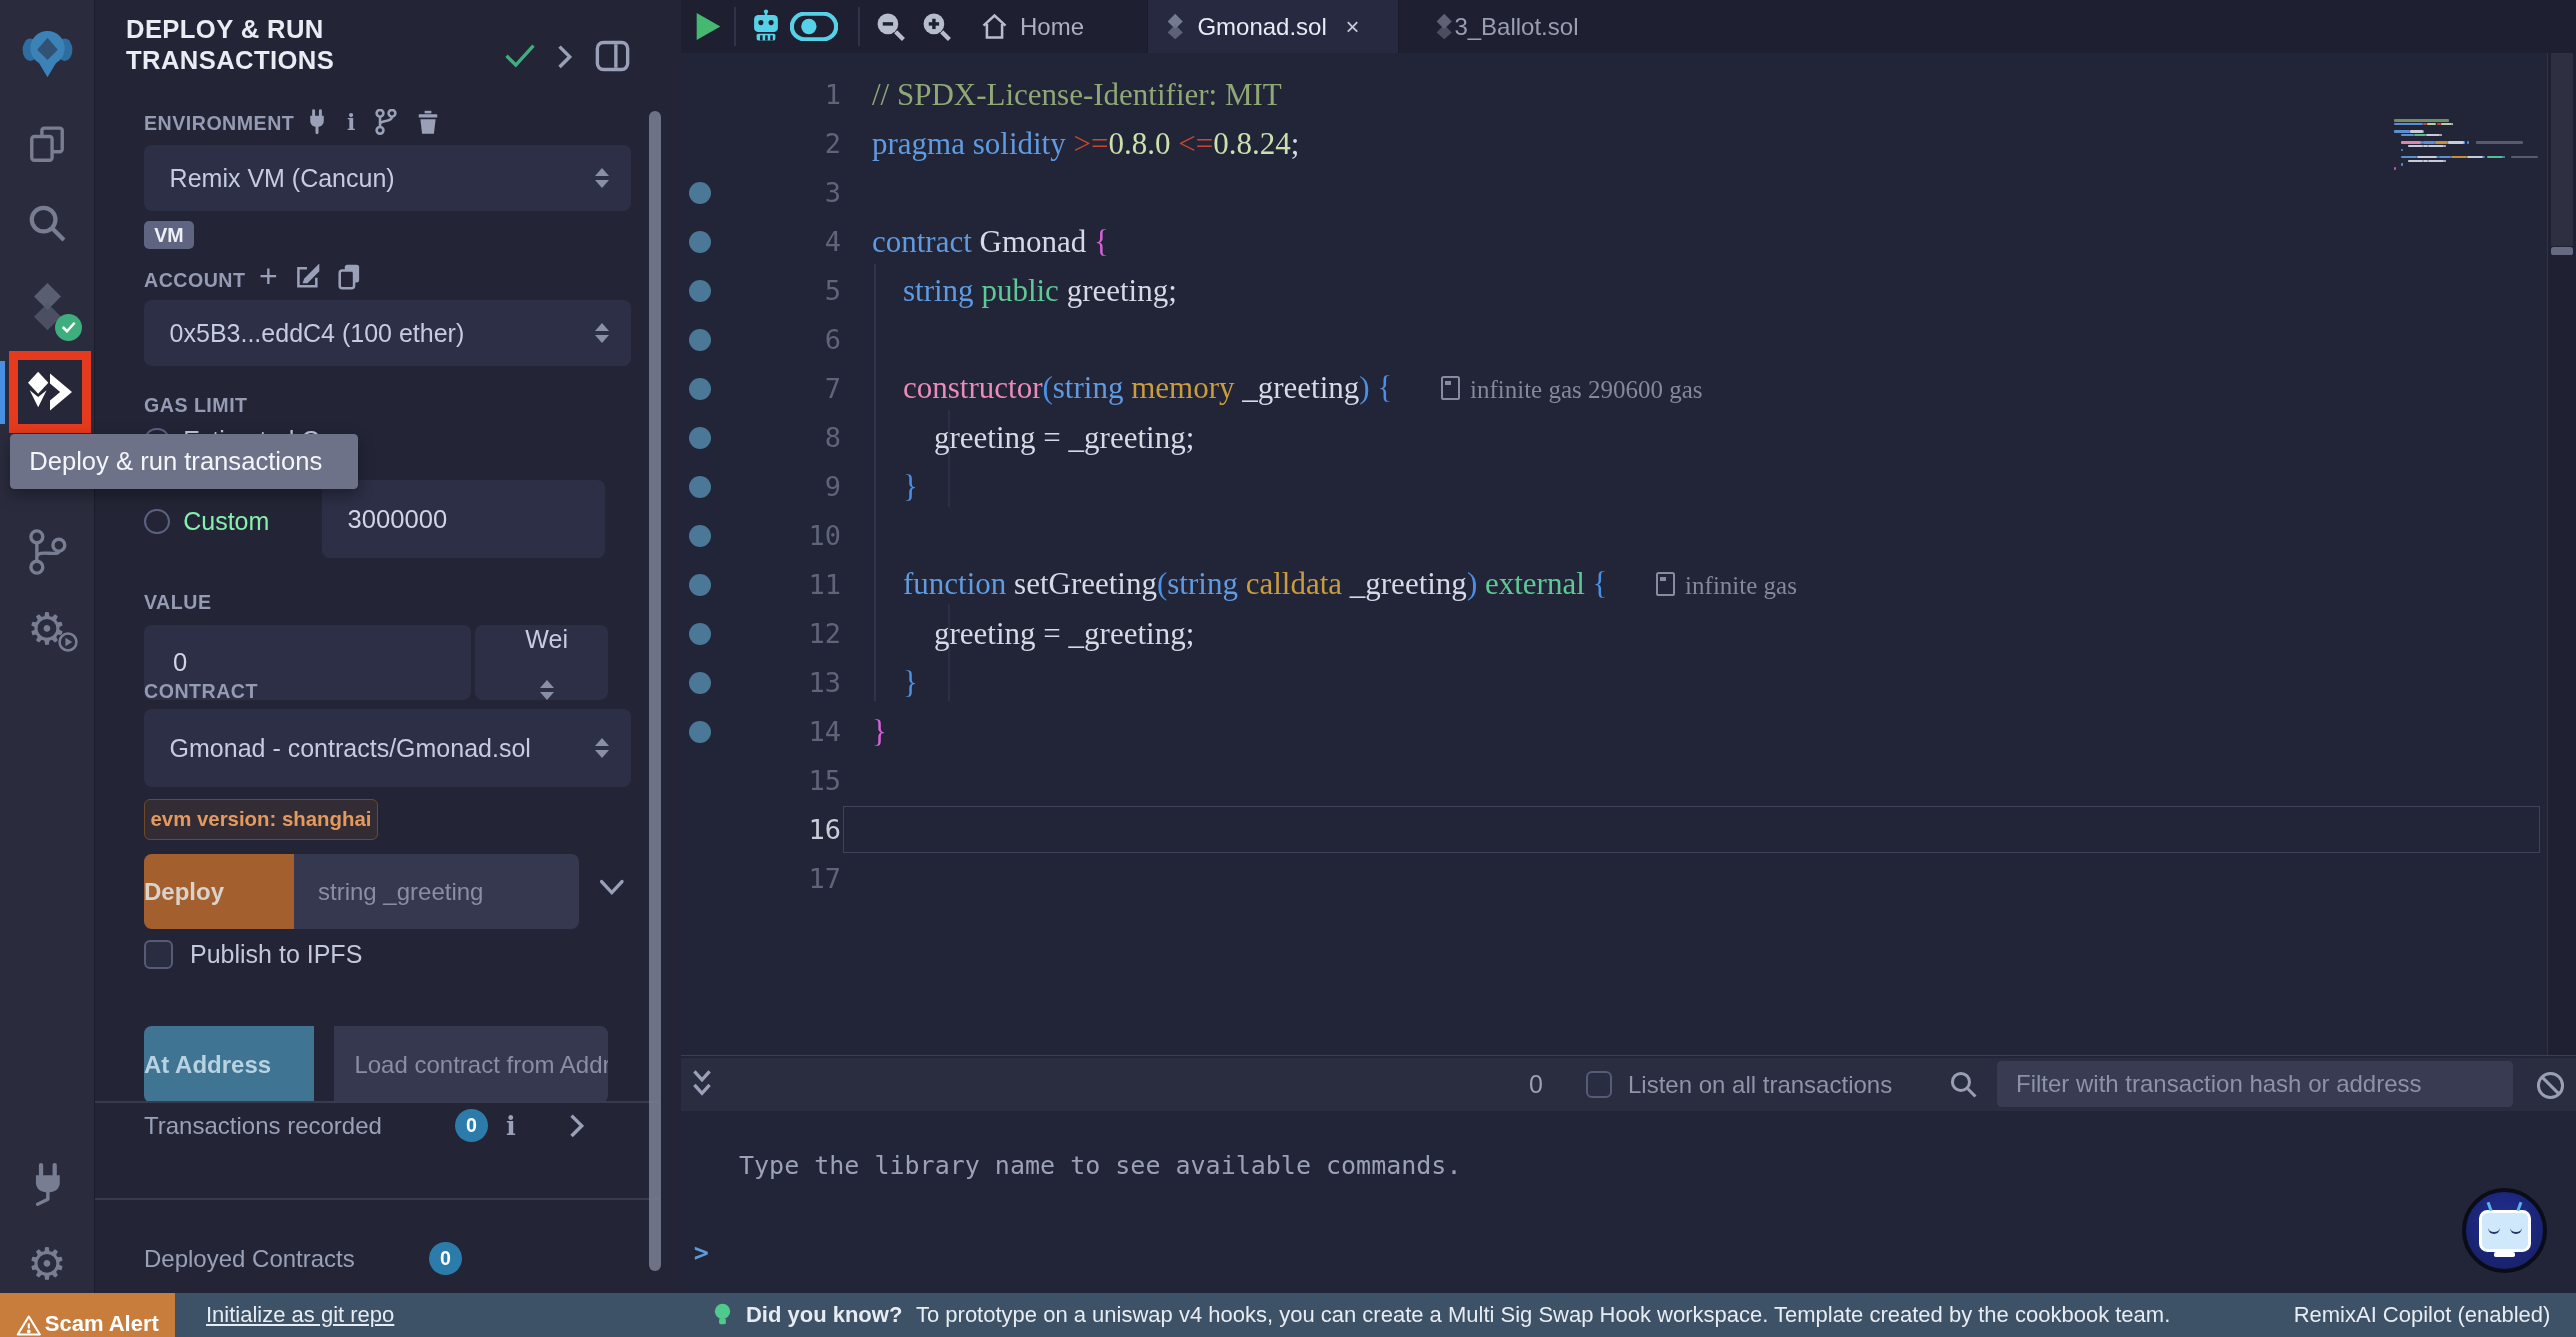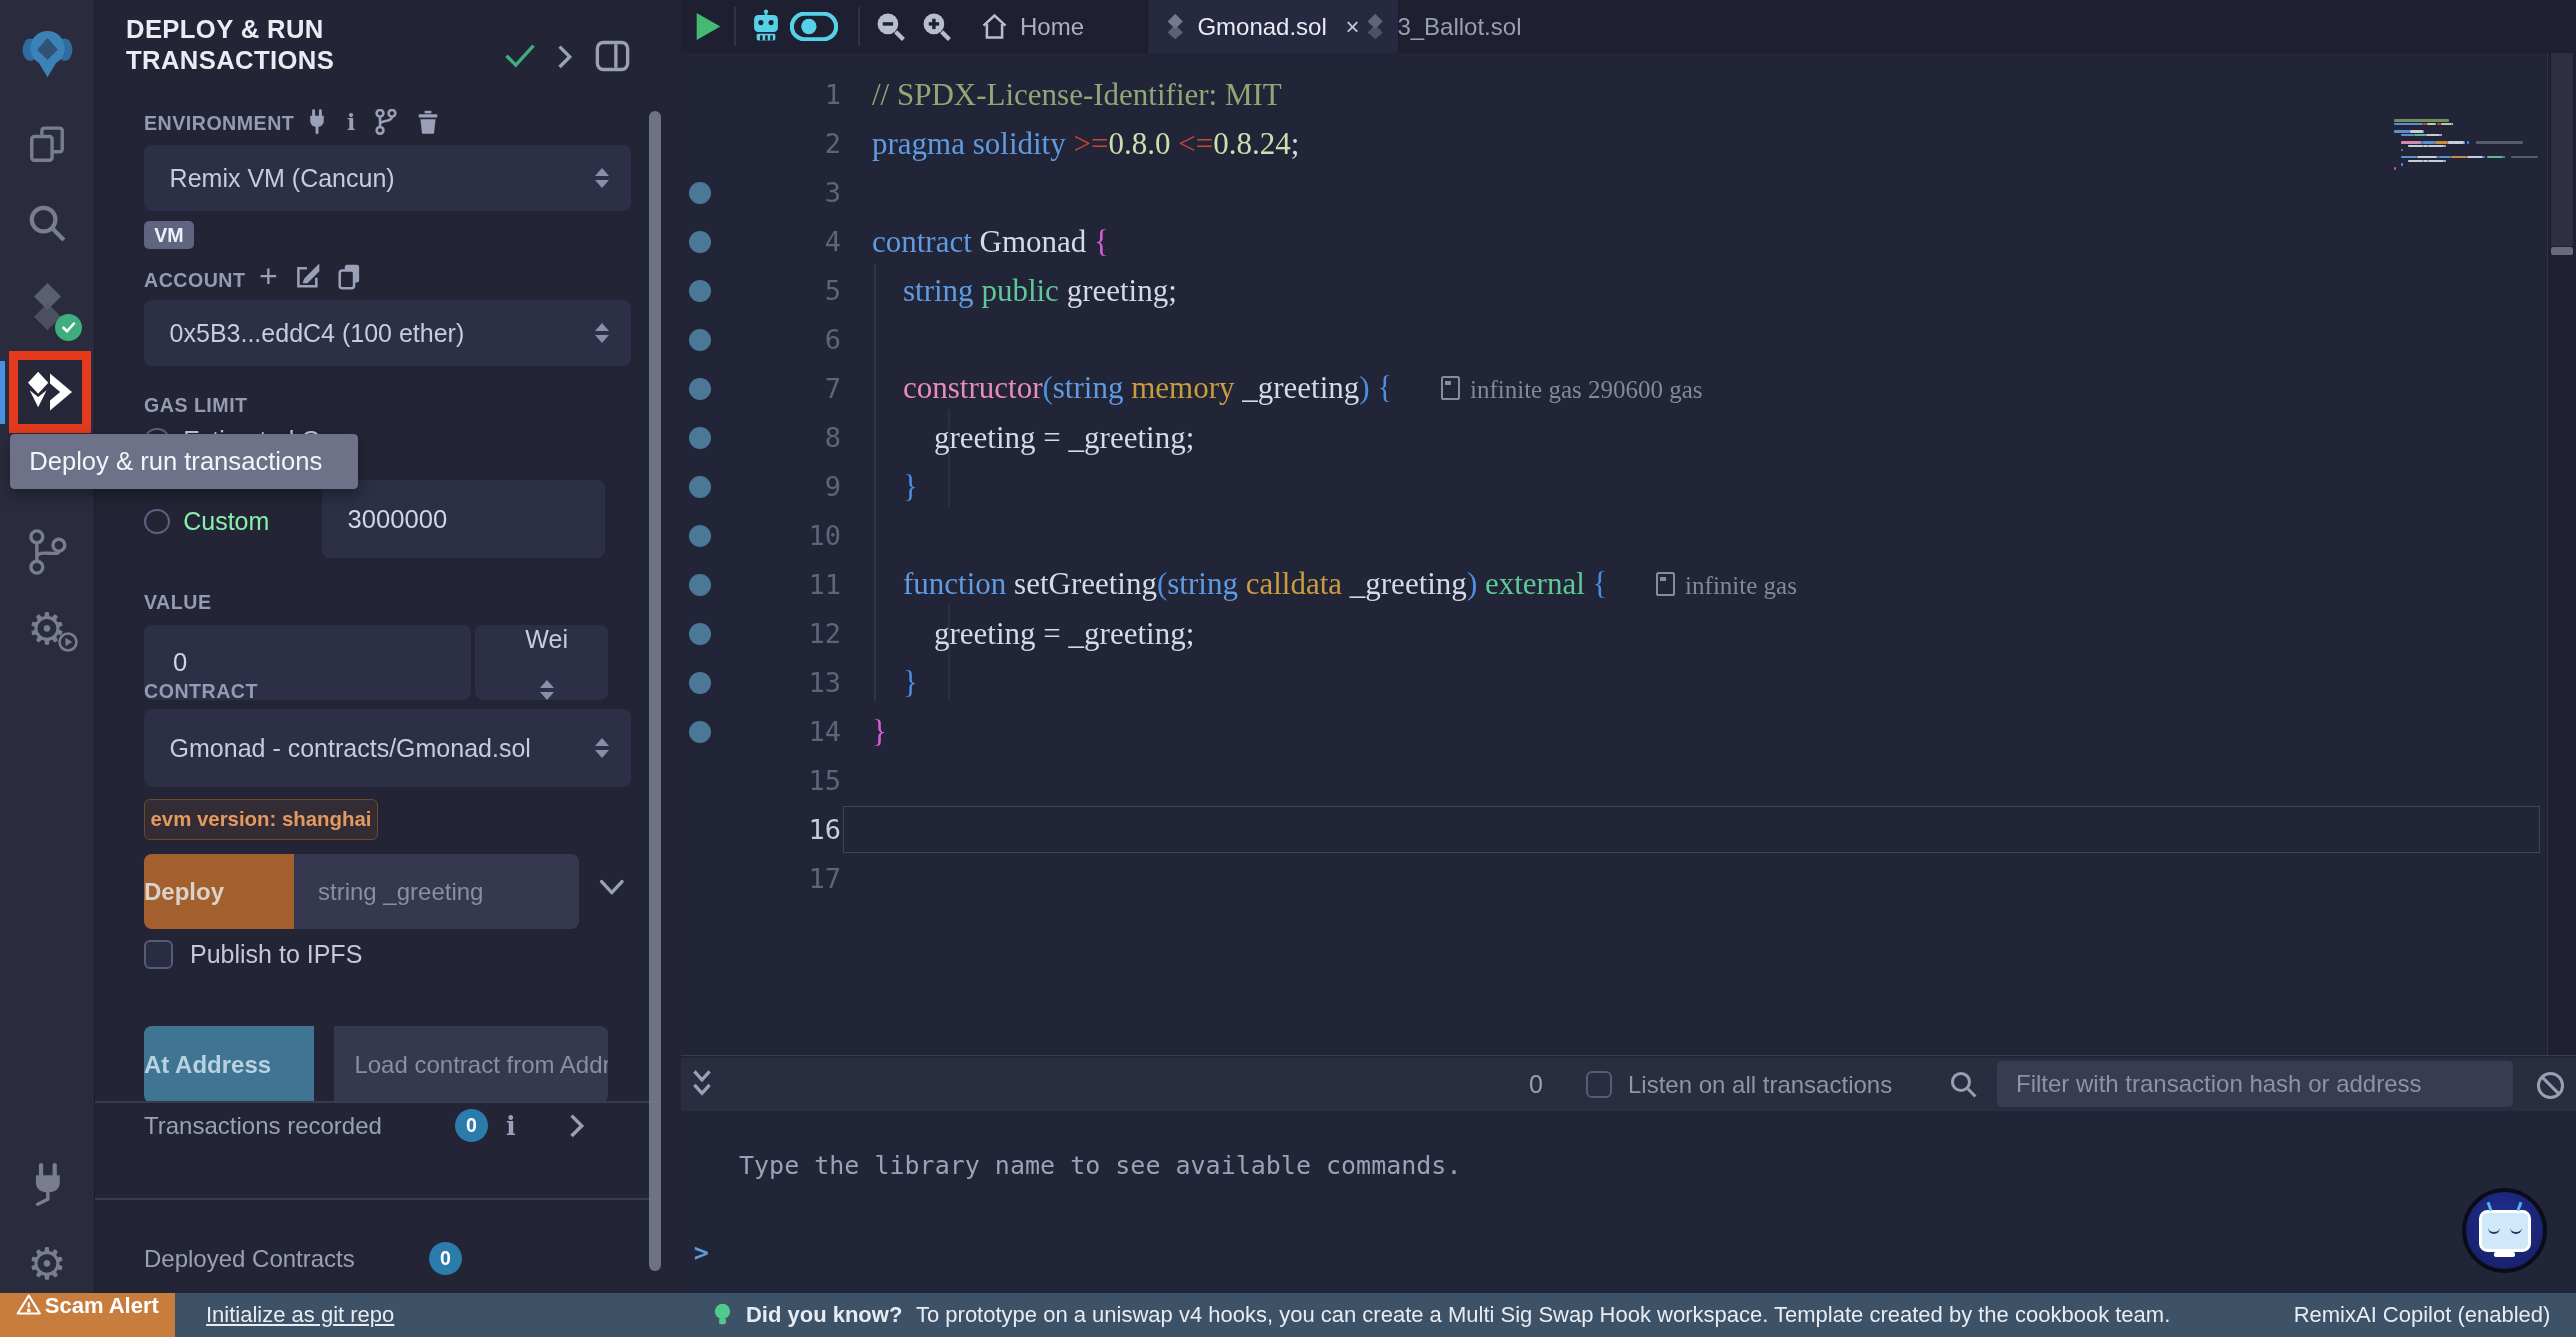--- a/index.html
+++ b/index.html
@@ -96,21 +96,21 @@
   .ai-face{width:46px;height:36px;background:#cfe9fa;border:3.4px solid #fff;border-radius:8.5px;position:relative;}
   .ai-face::before,.ai-face::after{content:"";position:absolute;top:13.6px;width:12px;height:6px;
     border-bottom:2.6px solid #27346e;border-radius:0 0 8.5px 8.5px;}
   .ai-face::before{left:6px}.ai-face::after{right:6px}
   .ai-ant{position:absolute;top:-10.2px;width:2.6px;height:8.5px;background:#5ab4e8;}
   .ai-chin{position:absolute;left:12.8px;bottom:-8.5px;width:20.4px;height:5.1px;background:#fff;border-radius:1.7px;}
 
   
   .statusbar{position:absolute;left:0;bottom:0;width:2576px;height:44px;background:#3d5266;z-index:20;
     display:flex;align-items:center;color:#e8ecf2;}
-  .scam{width:175px;height:44px;background:#c87d3c;display:flex;align-items:flex-start;justify-content:center;gap:3px;
+  .scam{width:175px;height:44px;background:#c87d3c;display:flex;align-items:flex-end;justify-content:center;gap:3px;
     font-size:22px;font-weight:600;color:#fff;}
   .sb-item{font-size:22px;}
 </style>
 </head>
 <body>
 
 <div id="app">
 
   <div class="rail">
     <div class="rail-icon" style="top:24px;">
@@ -391,21 +391,21 @@
         <span class="lbl" style="color:#aab0c2;">Home</span>
       </div>
       <div class="tab active" style="left:466px;width:233px;padding-left:17px;gap:12px;">
         <svg width="20.4" height="27" viewBox="0 0 24 32">
           <path d="M12 1 L21 10 L12 19 L3 10 Z" fill="#8a8fa5" opacity=".8"></path>
           <path d="M12 14 L21 23 L12 31 L3 23 Z" fill="#6a6f82" opacity=".8"></path>
         </svg>
         <span class="lbl" style="color:#e8ebf4;">Gmonad.sol</span>
         <span style="font-size:24px;color:#c5cad6;margin-left:6.8px;">×</span>
       </div>
-      <div class="tab" style="left:667px;width:184px;padding-left:17px;gap:12px;">
+      <div class="tab" style="left:736px;width:184px;padding-left:17px;">
         <svg width="20.4" height="27" viewBox="0 0 24 32">
           <path d="M12 1 L21 10 L12 19 L3 10 Z" fill="#7a7f92" opacity=".7"></path>
           <path d="M12 14 L21 23 L12 31 L3 23 Z" fill="#5f6375" opacity=".7"></path>
         </svg>
         <span class="lbl" style="color:#999eb2;">3_Ballot.sol</span>
       </div>
     </div>
 
     <div class="edbody">
       <div class="iguide" style="left:193px;top:211px;height:437px;"></div>

